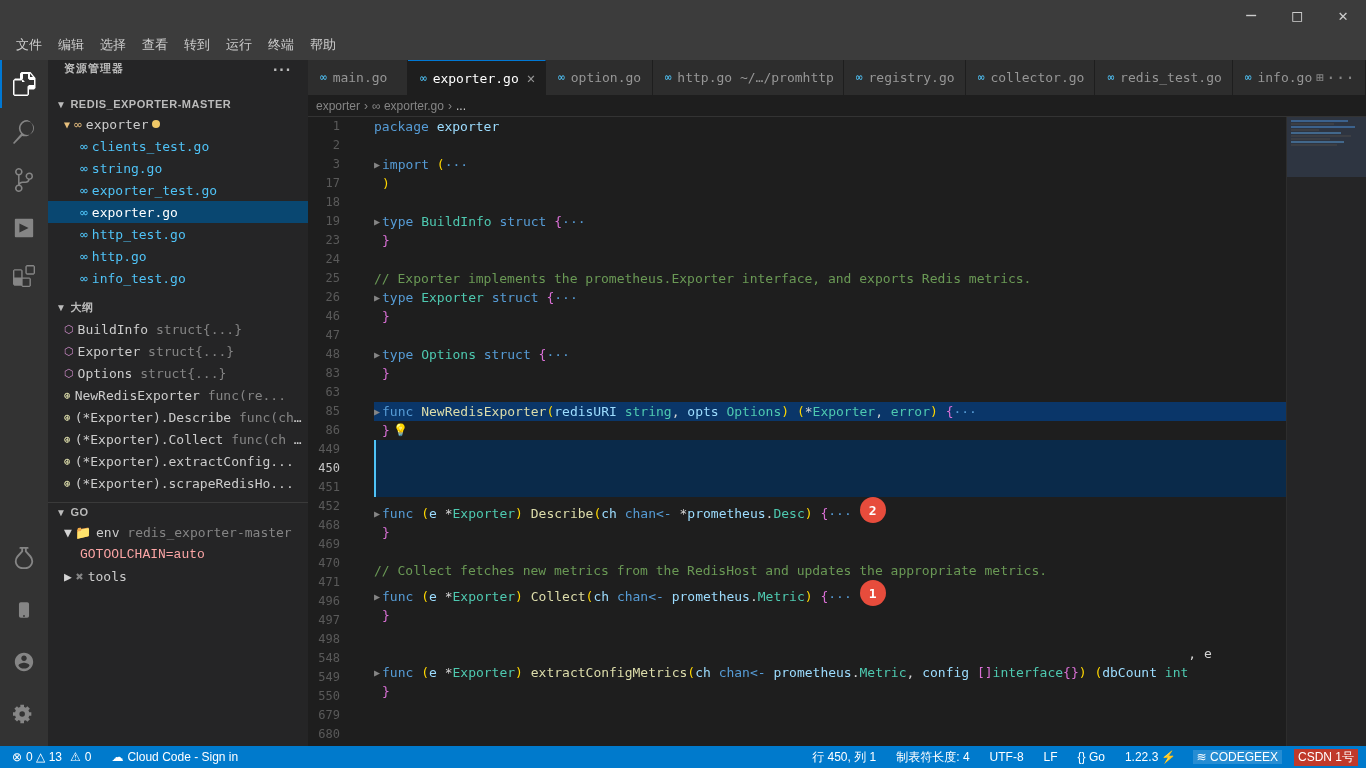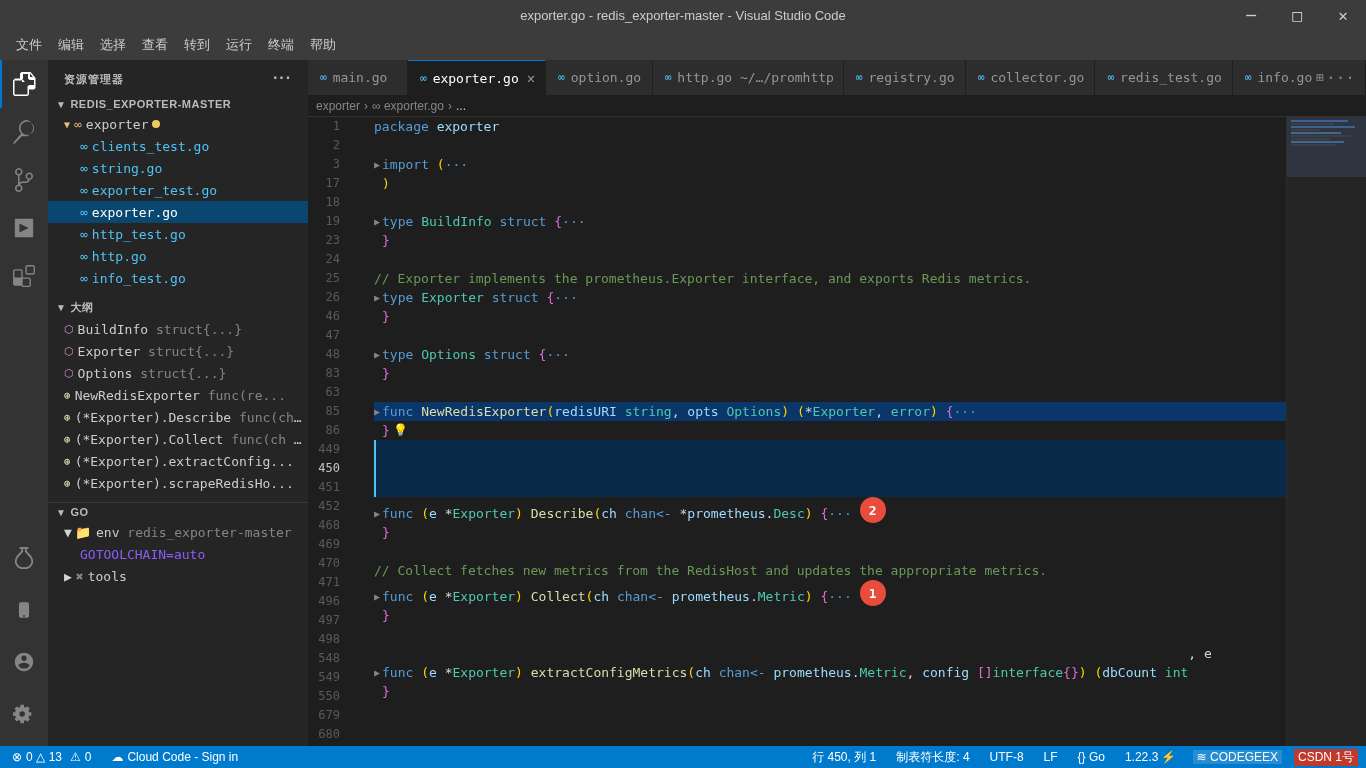--- a/index.html
+++ b/index.html
@@ -19,21 +19,21 @@
     #main { display: flex; flex: 1; overflow: hidden; }
 
     
     #activitybar { width: 48px; background: #333333; display: flex; flex-direction: column; align-items: center; padding-top: 0; flex-shrink: 0; }
     .activity-icon { width: 48px; height: 48px; display: flex; align-items: center; justify-content: center; color: #858585; cursor: pointer; font-size: 22px; position: relative; }
     .activity-icon.active-border { border-left: 2px solid #0078d4; color: #ffffff; }
     .activity-bottom { margin-top: auto; margin-bottom: 8px; display: flex; flex-direction: column; align-items: center; gap: 4px; }
 
     
     #sidebar { width: 260px; background: #252526; display: flex; flex-direction: column; flex-shrink: 0; overflow: hidden; }
-    #sidebar-header { height: 35px; display: flex; align-items: flex-end; justify-content: space-between; padding: 8px 16px; color: #bbbbb; font-size: 11px; font-weight: 700; text-transform: uppercase; font-family: sans-serif; letter-spacing: 1px; }
+    #sidebar-header { height: 35px; display: flex; align-items: flex-start; justify-content: space-between; padding: 1px 16px; color: #bbbbb; font-size: 11px; font-weight: 700; text-transform: uppercase; font-family: sans-serif; letter-spacing: 1px; }
     #sidebar-header span { color: #bbbbbb; }
     .sidebar-ellipsis { color: #858585; font-size: 16px; cursor: pointer; }
     #sidebar-content { flex: 1; overflow-y: auto; overflow-x: hidden; }
     #sidebar-content::-webkit-scrollbar { width: 6px; }
     #sidebar-content::-webkit-scrollbar-thumb { background: #424242; }
     .tree-root { display: flex; align-items: center; padding: 3px 8px; color: #bbbbbb; font-family: sans-serif; font-size: 11px; font-weight: 700; letter-spacing: 0.5px; cursor: pointer; user-select: none; }
     .tree-root .arrow { margin-right: 4px; font-size: 10px; }
 
     .tree-item { display: flex; align-items: center; padding: 2px 0; cursor: pointer; user-select: none; height: 22px; }
     .tree-item.active { background: #094771; color: #ffffff; }
@@ -97,21 +97,20 @@
     .go-section { border-top: 1px solid #3a3a3a; margin-top: 4px; }
 
     
     .line-num-row { height: 19px; line-height: 19px; font-size: 12px; text-align: right; padding-right: 10px; color: #5a5a5a; }
     .line-num-row.current { color: #c6c6c6; }
   </style>
 </head>
 <body>
 
 <div id="titlebar">
-  <span class="title">exporter.go - redis_exporter-master - Visual Studio Code</span>
   <div class="window-controls">
     <div class="win-btn">─</div>
     <div class="win-btn">□</div>
     <div class="win-btn" style="hover:background:#e81123">✕</div>
   </div>
 </div>
 
 <div id="menubar">
   <div class="menu-item">文件</div>
   <div class="menu-item">编辑</div>
@@ -263,21 +262,21 @@
       <div class="tree-root go-section" style="margin-top:8px;">
         <span class="arrow">▼</span>
         <span>GO</span>
       </div>
       <div class="tree-item" style="padding-left:16px;">
         <span style="margin-right:4px;">▼</span>
         <span style="color:#dcb67a;margin-right:4px;">📁</span>
         <span class="item-label">env <span style="color:#858585;">redis_exporter-master</span></span>
       </div>
       <div class="tree-item" style="padding-left:32px;">
-        <span class="item-label" style="color:#8b5cf6;">GOTOOLCHAIN=auto</span>
+        <span class="item-label" style="color:#fca5a5;font-family:Liberation Mono, monospace;">GOTOOLCHAIN=auto</span>
       </div>
       <div class="tree-item" style="padding-left:16px;">
         <span style="margin-right:4px;">▶</span>
         <span style="color:#858585;margin-right:4px;">✖</span>
         <span class="item-label">tools</span>
       </div>
     </div>
   </div>
 
   <div id="editor-area">

